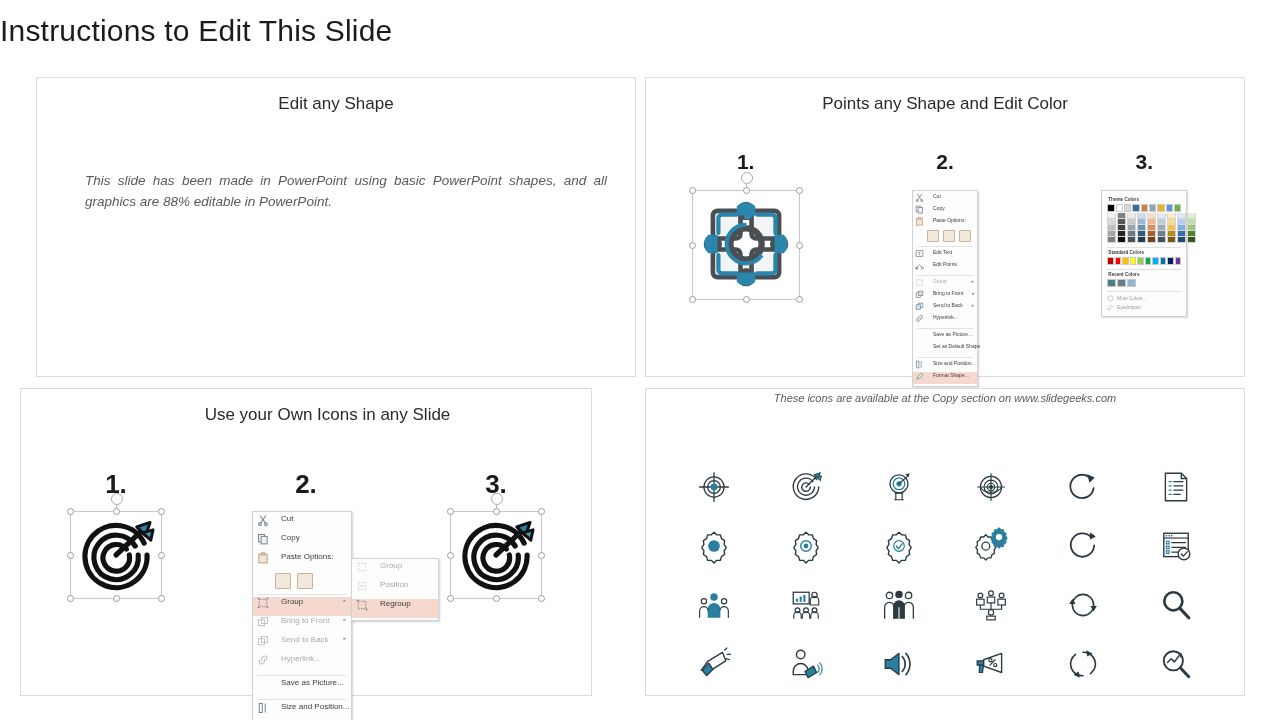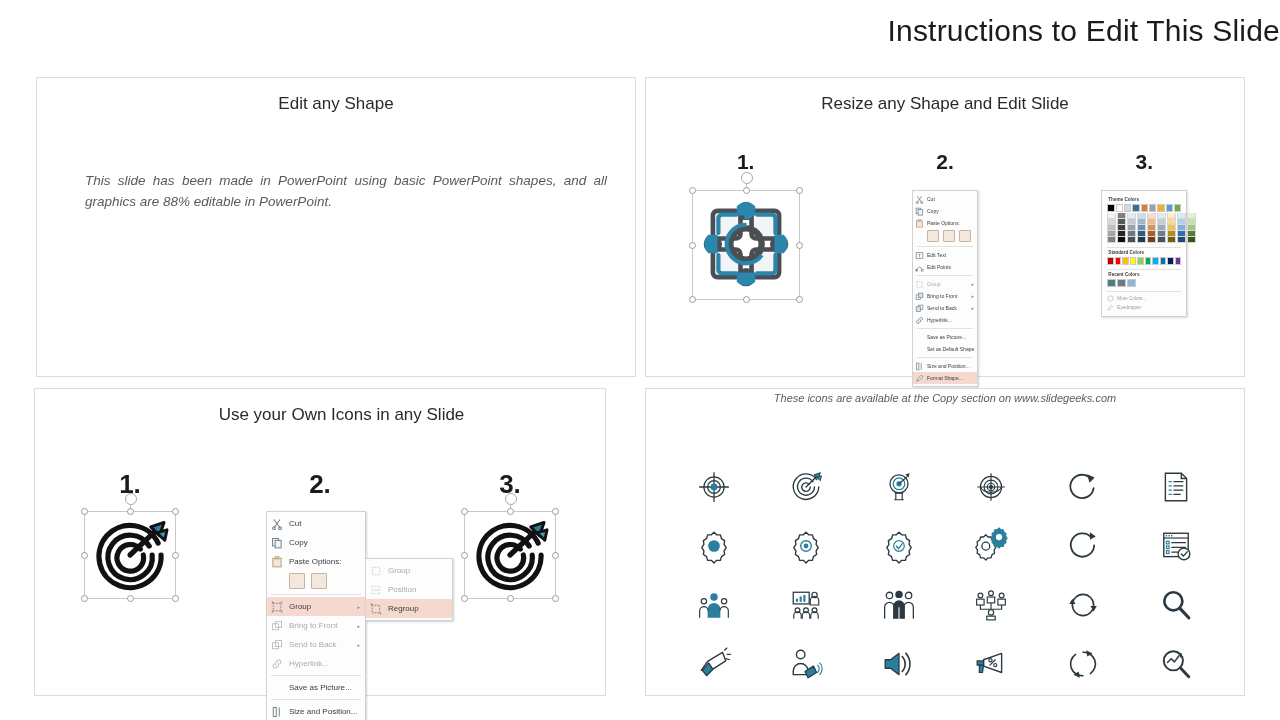--- a/index.html
+++ b/index.html
@@ -4,28 +4,28 @@
 <style>
   html,body{margin:0;padding:0;}
   body{
     width:1280px;height:720px;background:#ffffff;
     font-family:"Liberation Sans","DejaVu Sans",sans-serif;
     color:#3b3b3b;overflow:hidden;position:relative;
   }
   .slide{position:absolute;inset:0;}
 
   .slide-title{
-    position:absolute;top:14px;left:0;width:1280px;text-align:right;
+    position:absolute;top:14px;left:0;width:1280px;text-align:left;
     font-size:30px;font-weight:400;color:#1b1b1b;letter-spacing:.2px;
   }
 
   .panel{position:absolute;border:1px solid #dcdcdc;background:#fff;box-sizing:border-box;}
   .panel-tl{left:36px;top:77px;width:600px;height:300px;}
   .panel-tr{left:645px;top:77px;width:600px;height:300px;}
-  .panel-bl{left:34px;top:388px;width:572px;height:308px;padding-left:43px;}
+  .panel-bl{left:20px;top:388px;width:572px;height:308px;padding-left:43px;}
   .panel-br{left:645px;top:388px;width:600px;height:308px;}
 
   .panel-title{
     width:100%;text-align:center;font-size:17px;color:#2a2a2a;
     margin-top:16px;font-weight:400;
   }
   .panel-sub{
     width:100%;text-align:center;font-size:11px;color:#5b5b5b;
     font-style:italic;margin-top:3px;
   }
@@ -53,21 +53,21 @@
   .h-sw{left:-3px;bottom:-3px}.h-s{left:calc(50% - 3px);bottom:-3px}.h-se{right:-3px;bottom:-3px}
   .rot{position:absolute;left:calc(50% - 5px);top:-18px;width:10px;height:10px;
        border:1px solid #a9a9a9;border-radius:50%;background:#fff;}
   .rot:after{content:"";position:absolute;left:4px;top:10px;width:1px;height:8px;background:#bdbdbd;}
 
   
   .ctx{
     position:relative;background:#fdfdfd;border:1px solid #d2d2d2;
     box-shadow:1px 1px 2px rgba(0,0,0,.18);padding:2px 0;box-sizing:border-box;
   }
-  .ctx-item{display:flex;align-items:center;height:12px;padding:0 3px 0 2px;font-size:5px;color:#3c3c3c;white-space:nowrap;}
+  .ctx-item{display:flex;height:12px;padding:0 3px 0 2px;font-size:5px;color:#3c3c3c;white-space:nowrap;gap:6px;}
   .ctx-item .ico{width:9px;height:9px;flex:0 0 9px;margin-right:3px;opacity:.85;}
   .ctx-item .lbl{flex:1;}
   .ctx-item .arw{font-size:5px;color:#8a8a8a;padding-left:3px;}
   .ctx-item.dim{color:#ababab;}
   .ctx-item.hl{background:#f6d9ce;}
   .ctx-sep{height:1px;background:#e2e2e2;margin:2px 4px;}
   .ctx-paste{display:flex;gap:4px;padding:1px 0 2px 14px;}
   .ctx-paste i{display:block;width:10px;height:10px;border:1px solid #c8b49c;background:#f3e8dc;border-radius:1px;}
 
   .ctx-big .ctx-item{height:19px;font-size:8px;padding:0 5px 0 4px;}
@@ -110,21 +110,21 @@
 <div class="slide">
 
   <div class="slide-title">Instructions to Edit This Slide</div>
 
   <div class="panel panel-tl">
     <div class="panel-title">Edit any Shape</div>
     <div class="body-text p1">This slide has been made in PowerPoint using basic PowerPoint shapes, and all graphics are 88% editable in PowerPoint.</div>
   </div>
 
   <div class="panel panel-tr">
-    <div class="panel-title">Resize any Shape and Edit Slide</div>
+    <div class="panel-title">Points any Shape and Edit Color</div>
 
     <div class="num-row" style="top:72px;">
       <div class="num-cell">1.</div>
       <div class="num-cell">2.</div>
       <div class="num-cell">3.</div>
     </div>
 
     <div class="fig-row" style="top:112px;">
 
       <div class="fig-cell">

